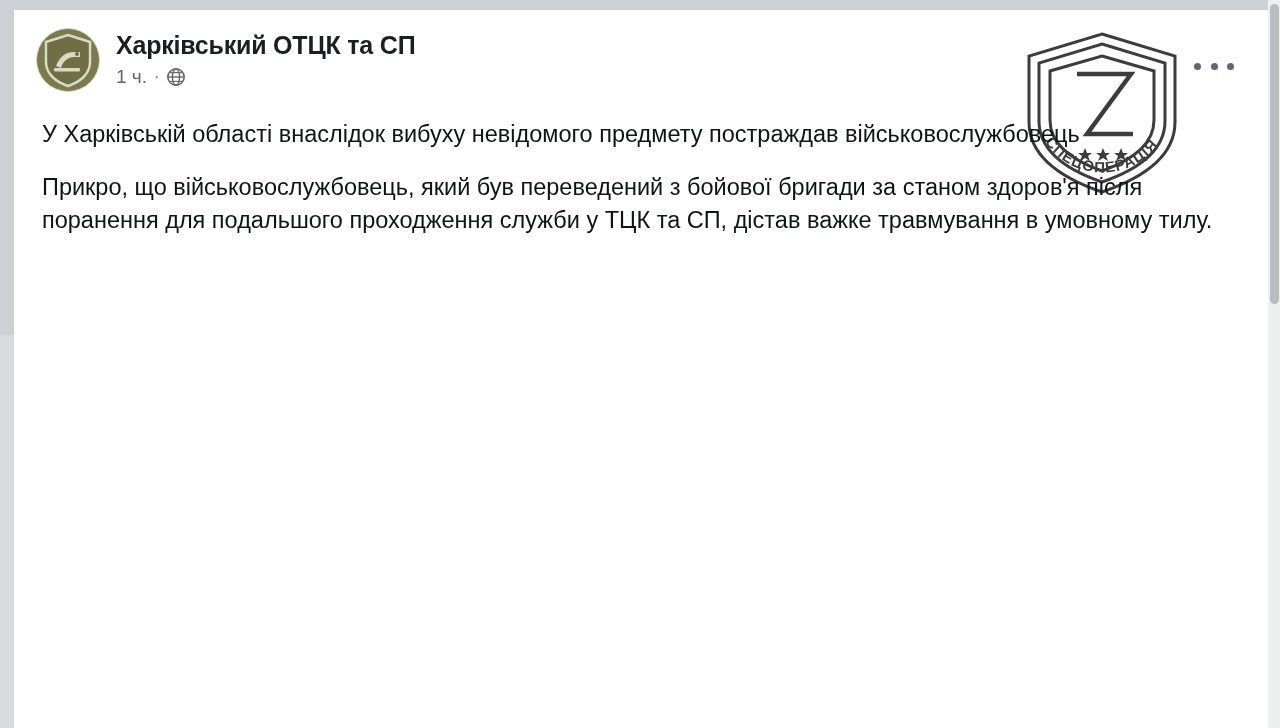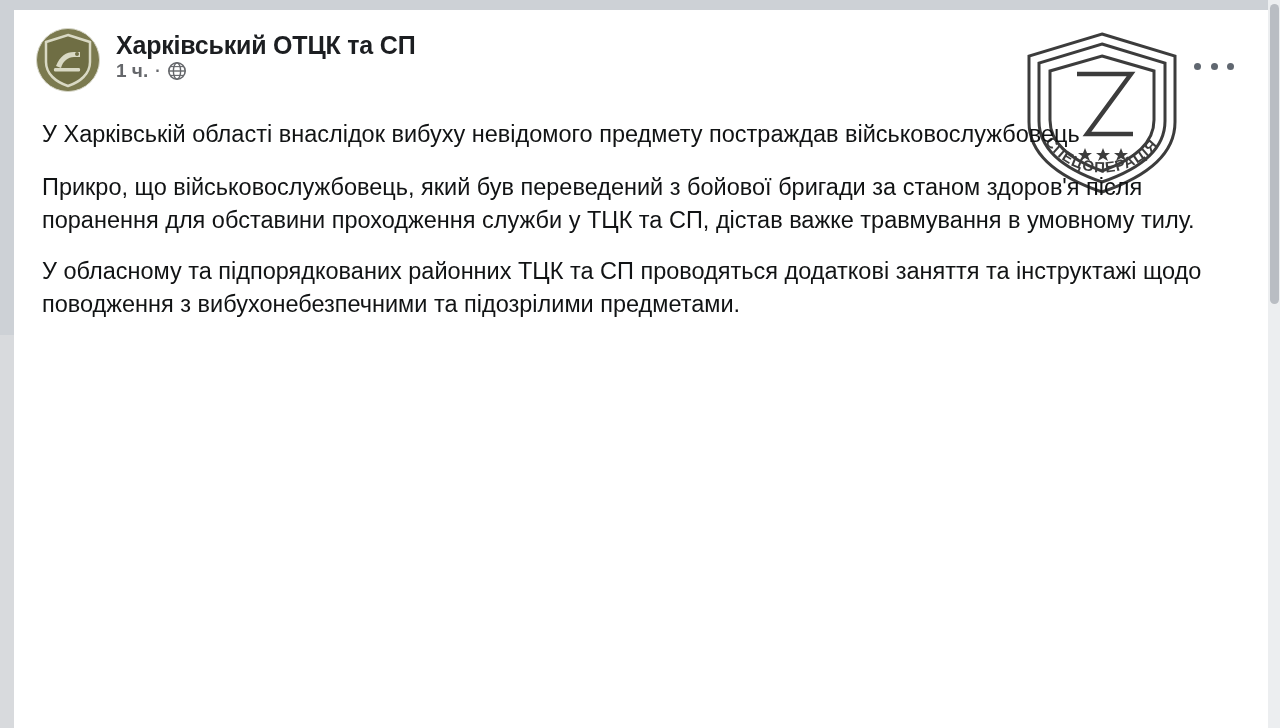--- a/index.html
+++ b/index.html
@@ -94,25 +94,24 @@
     font-size: 25px;
     font-weight: bold;
     color: #1c1e21;
     line-height: 30px;
     letter-spacing: -0.2px;
     white-space: nowrap;
   }
   .meta-row {
     display: flex;
     align-items: center;
-    margin-top: 0;
+    margin-top: 6px;
     color: #65676b;
     font-size: 19px;
     line-height: 22px;
-    font-weight: bold;
   }
   .meta-sep {
     margin: 0 7px;
     font-size: 16px;
     color: #65676b;
   }
   .globe-icon {
     display: inline-flex;
     align-items: center;
   }
@@ -227,22 +226,21 @@
         </g>
         <path id="arcpath" d="M25 108 A70 70 0 0 0 150 108" fill="none" stroke="none"></path>
         <text font-family="'Liberation Sans', sans-serif" font-size="15" font-weight="bold" fill="#1b1b1b" letter-spacing="1">
           <textPath href="#arcpath" startOffset="6%">СПЕЦОПЕРАЦІЯ</textPath>
         </text>
       </svg>
     </div>
 
     <div class="post-body">
       <p class="first">У Харківській області внаслідок вибуху невідомого предмету постраждав військовослужбовець</p>
-      <p>Прикро, що військовослужбовець, який був переведений з бойової бригади за станом здоров'я після поранення для обставини проходження служби у ТЦК та СП, дістав важке травмування в умовному тилу.</p>
-      <p>У обласному та підпорядкованих районних ТЦК та СП проводяться додаткові заняття та інструктажі щодо поводження з вибухонебезпечними та підозрілими предметами.</p>
+      <p>Прикро, що військовослужбовець, який був переведений з бойової бригади за станом здоров'я після поранення для подальшого проходження служби у ТЦК та СП, дістав важке травмування в умовному тилу.</p>
     </div>
 
   </div>
 
   <div class="scrollbar-track">
     <div class="scrollbar-thumb"></div>
   </div>
 
 </div>
 

